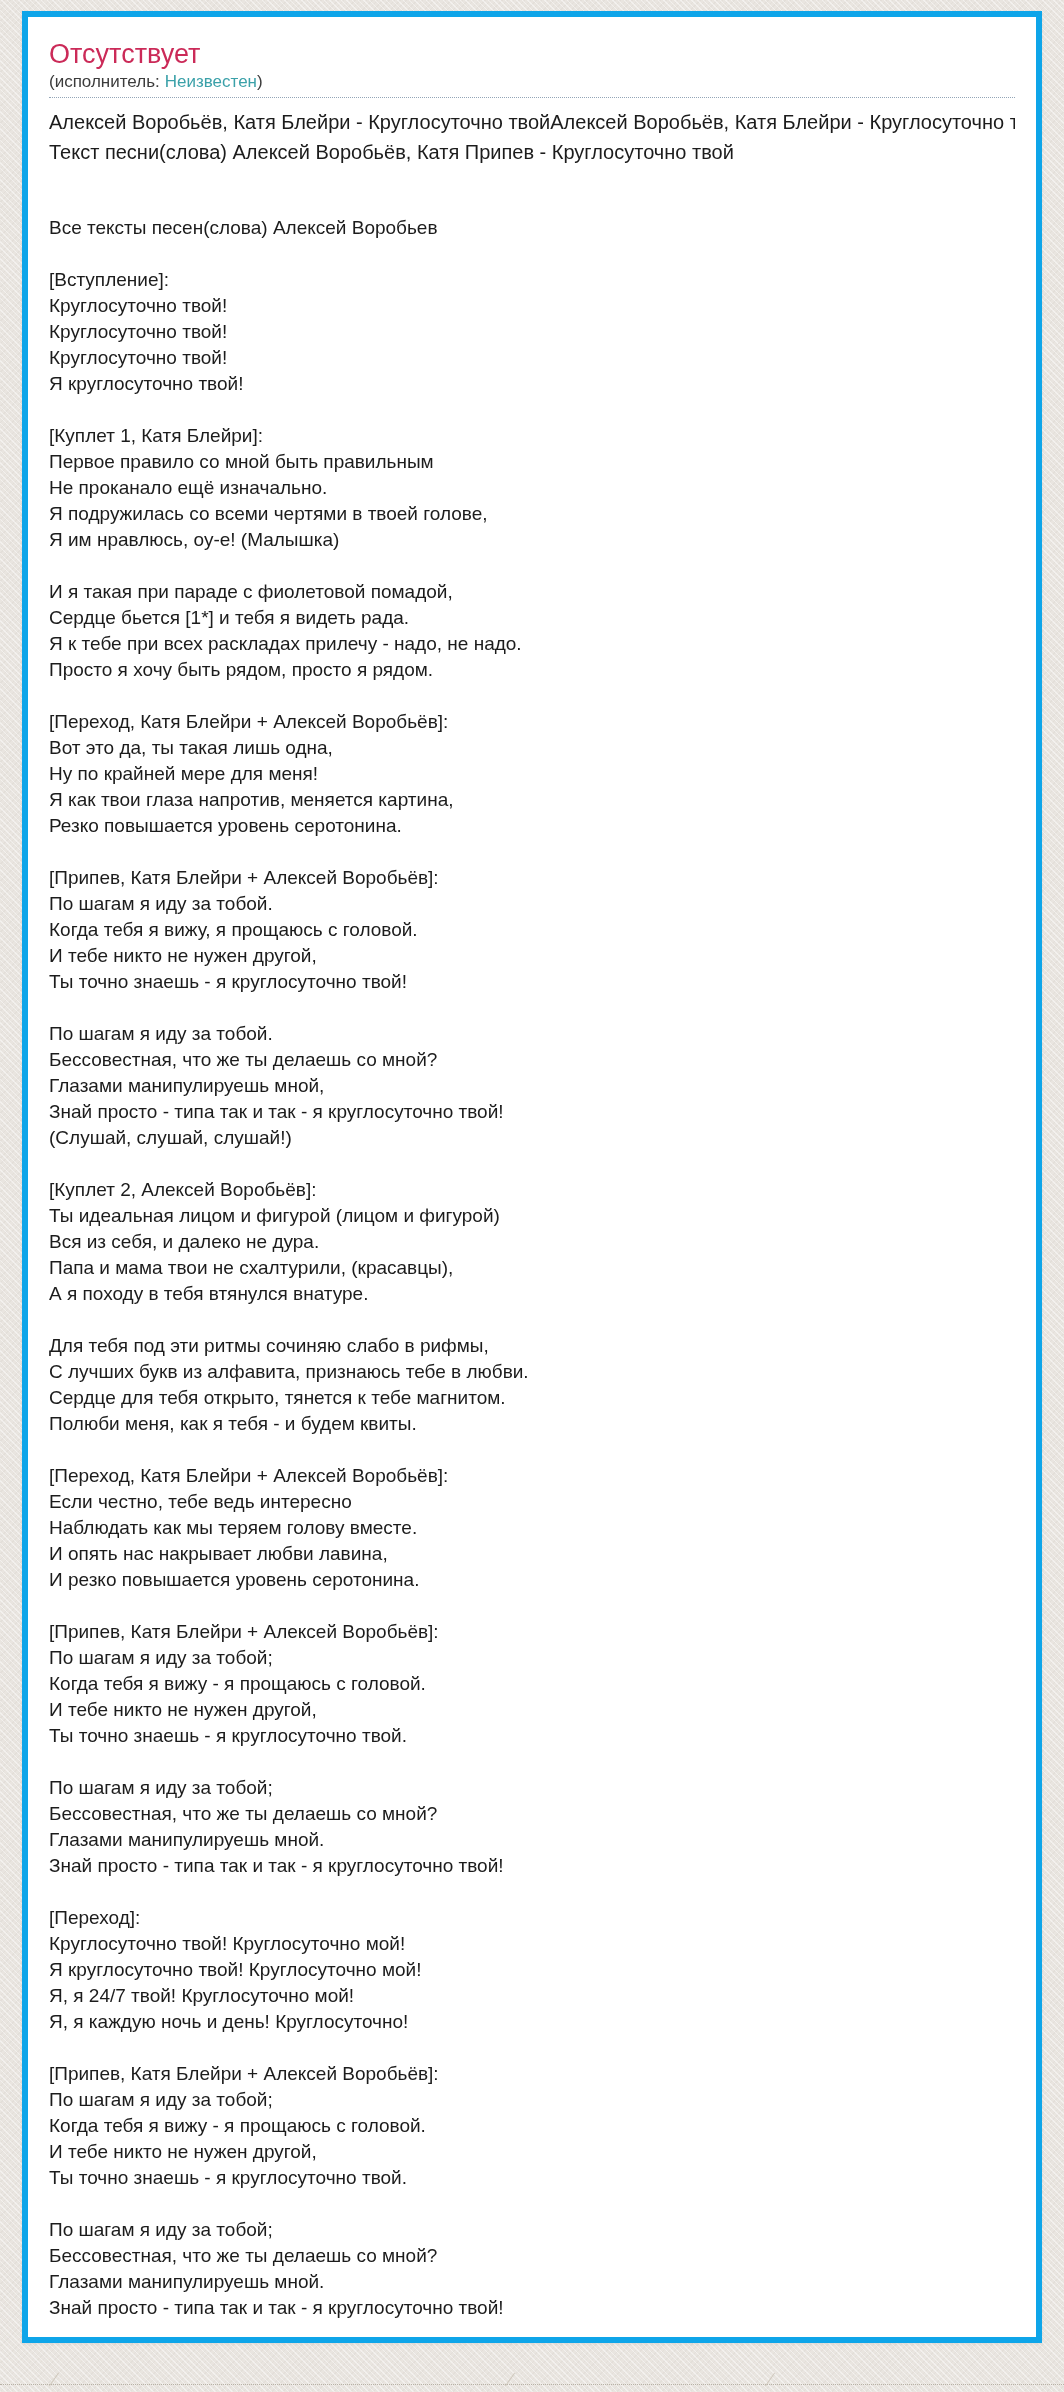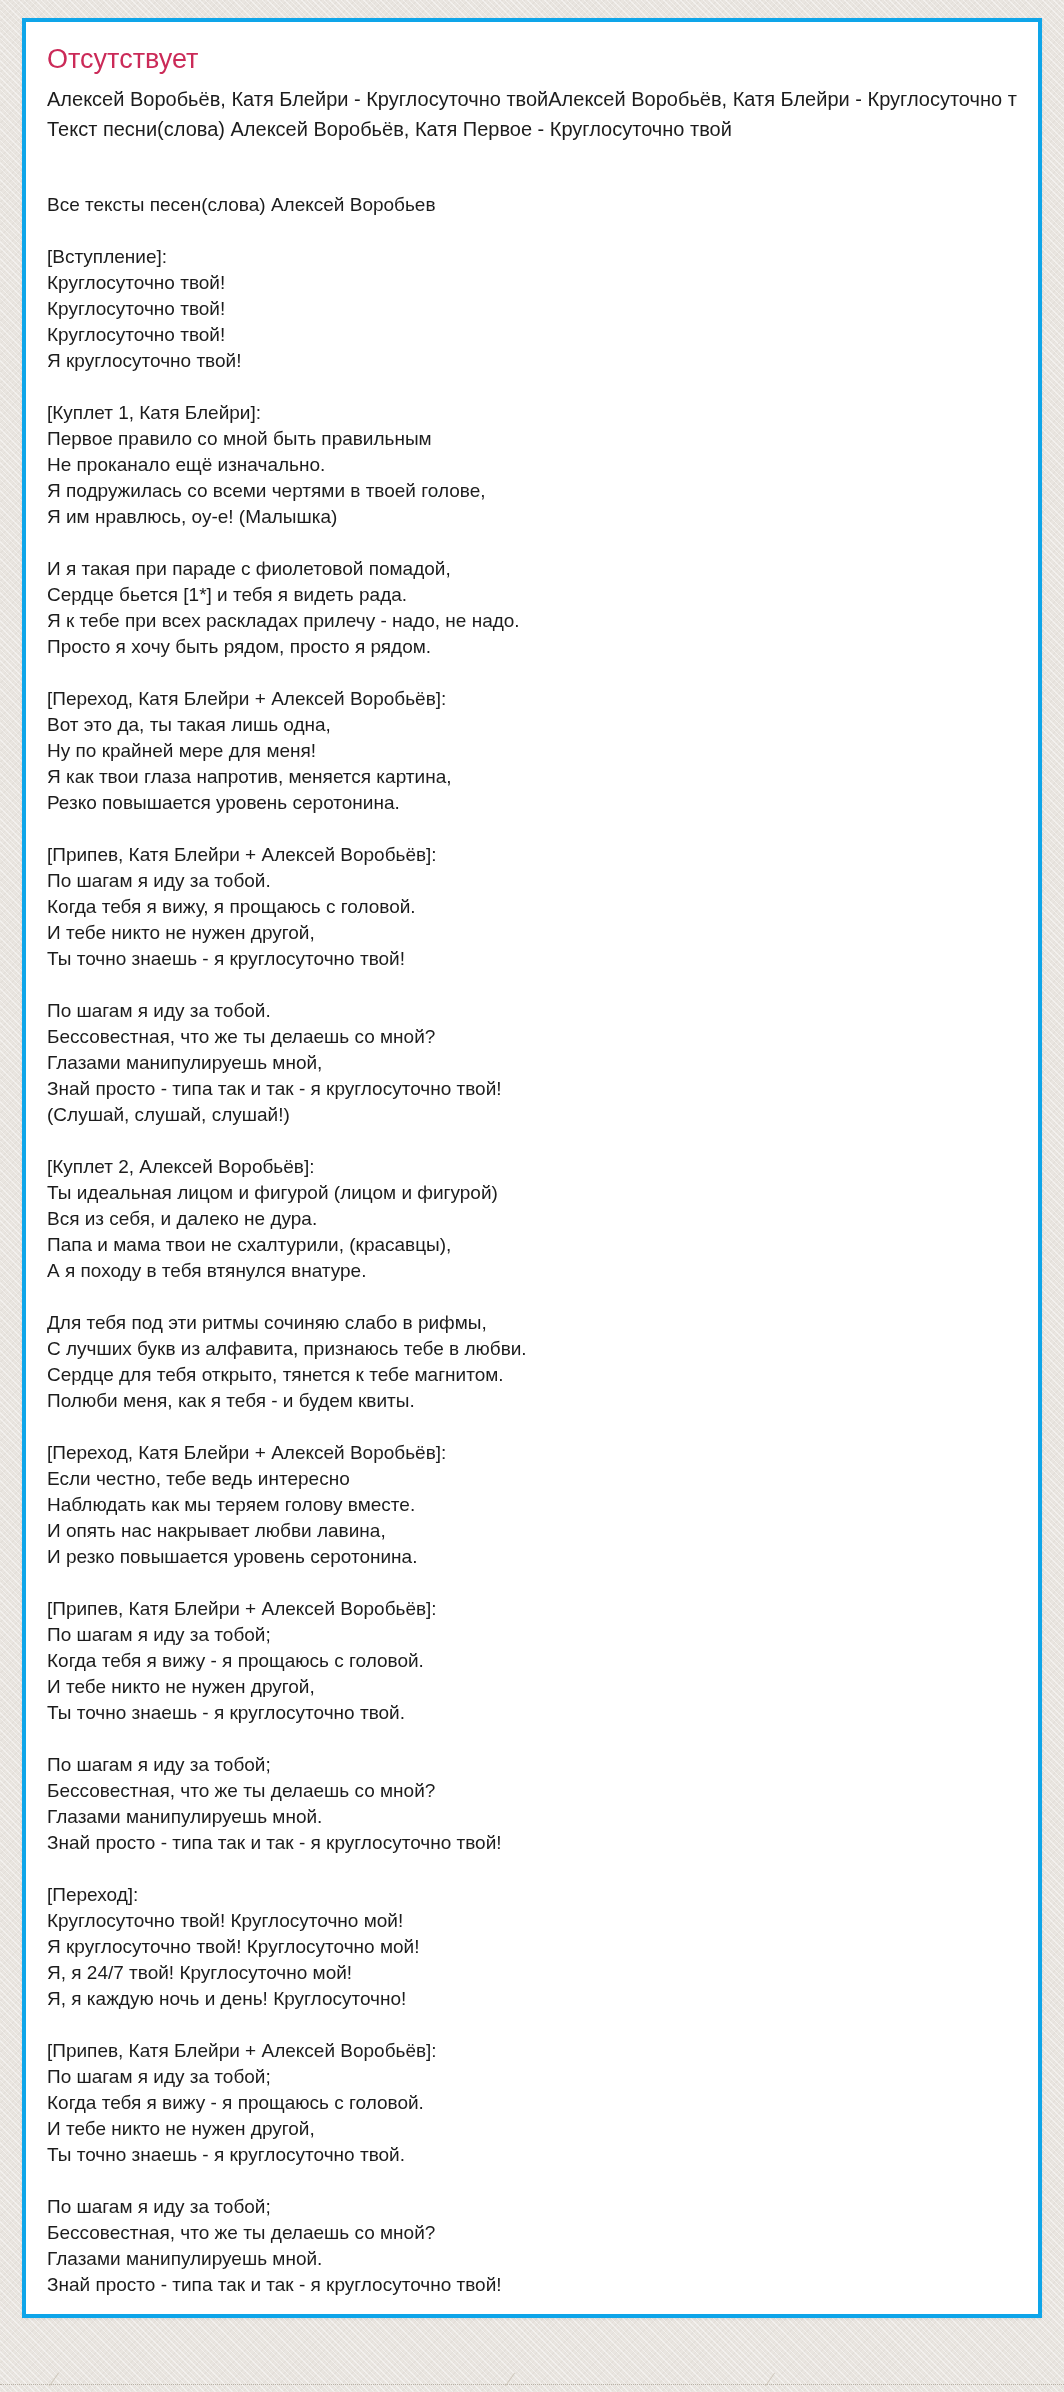--- a/index.html
+++ b/index.html
@@ -14,25 +14,25 @@
     background-color: #e9e5e0;
     background-image:
       repeating-linear-gradient(45deg, rgba(255,255,255,0.45) 0 1px, transparent 1px 4px),
       repeating-linear-gradient(-45deg, rgba(120,110,95,0.05) 0 1px, transparent 1px 4px);
     font-family: "Liberation Sans", "DejaVu Sans", sans-serif;
     color: #1c1c1c;
   }
   .card {
     position: absolute;
     left: 22px;
-    top: 18px;
+    top: 11px;
     width: 1020px;
     box-sizing: border-box;
     background: #ffffff;
-    border: 4px solid #0ea5e9;
+    border: 6px solid #0ea5e9;
     box-shadow: 0 1px 3px rgba(0,0,0,0.07);
     padding: 22px 21px 16px 21px;
   }
   h1.title {
     margin: 0;
     font-size: 27px;
     line-height: 31px;
     font-weight: 400;
     color: #cb2a58;
   }
@@ -82,24 +82,25 @@
     border-top: 1px solid #cfc8bc;
     transform: rotate(-55deg);
   }
 </style>
 </head>
 <body>
 
 <div class="card">
   <h1 class="title">Отсутствует</h1>
 
+  <div class="artist"><span>(исполнитель:</span><a class="artist-link">Неизвестен</a><span>)</span></div>
 
   <div class="intro">
     <div class="intro-line clip">Алексей Воробьёв, Катя Блейри - Круглосуточно твойАлексей Воробьёв, Катя Блейри - Круглосуточно твой</div>
-    <div class="intro-line">Текст песни(слова) Алексей Воробьёв, Катя Первое - Круглосуточно твой</div>
+    <div class="intro-line">Текст песни(слова) Алексей Воробьёв, Катя Припев - Круглосуточно твой</div>
   </div>
 
   <div class="lyrics">Все тексты песен(слова) Алексей Воробьев
 
 [Вступление]:
 Круглосуточно твой!
 Круглосуточно твой!
 Круглосуточно твой!
 Я круглосуточно твой!
 

